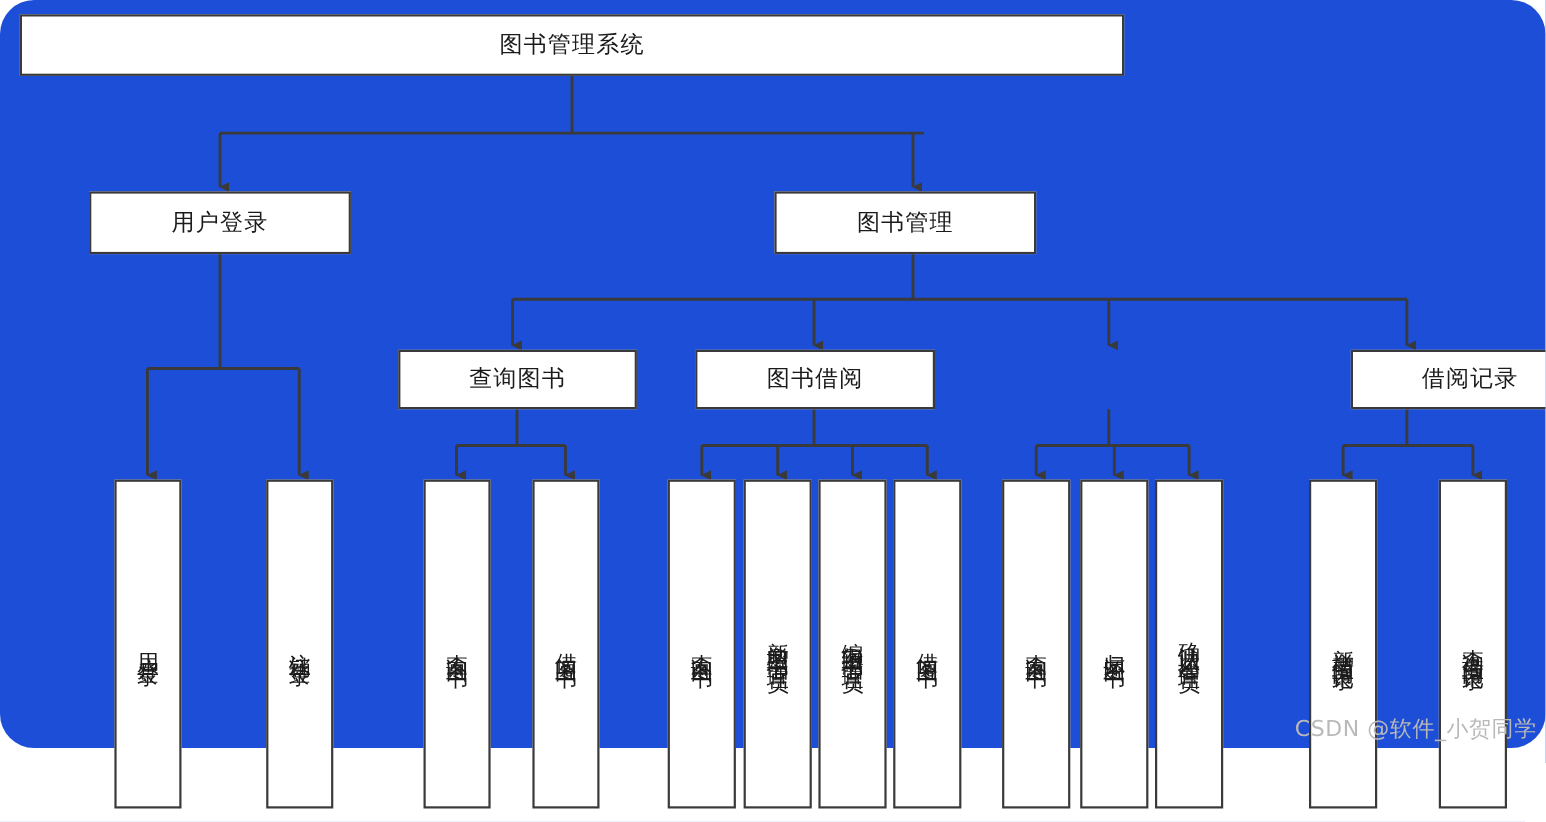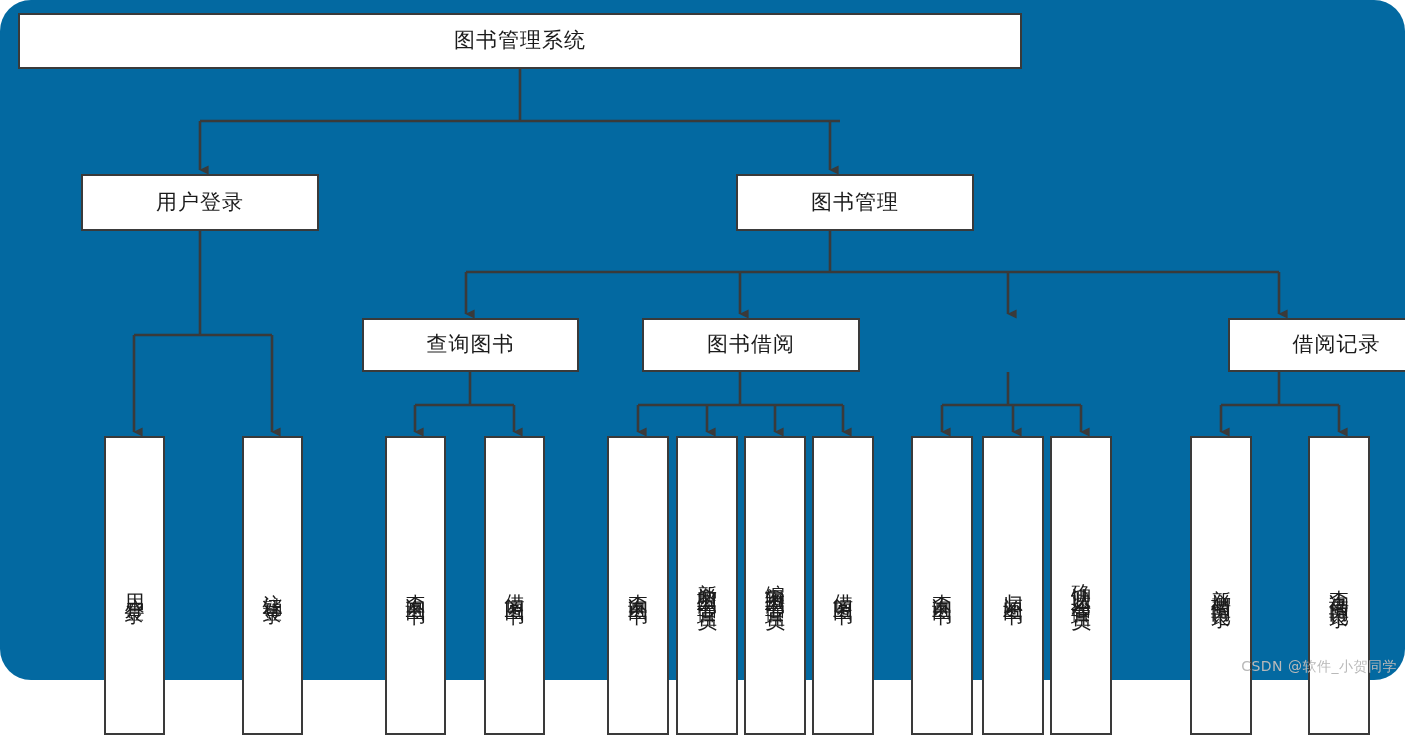--- a/index.html
+++ b/index.html
@@ -5,21 +5,21 @@
 <style>
   html,body{margin:0;padding:0;background:#ffffff;}
   body{
     font-family:"DejaVu Sans","Liberation Sans",sans-serif;
     width:1405px;height:747px;
     overflow:hidden;
   }
   #canvas{
     position:relative;
     width:1405px;height:680px;
-    background:#0369a1;
+    background:#1d4ed8;
     border-radius:31px;
   }
   svg.edges{
     position:absolute;left:0;top:0;
     width:1405px;height:747px;
     pointer-events:none;
   }
   .node{
     position:absolute;
     box-sizing:border-box;
@@ -47,21 +47,21 @@
     writing-mode:vertical-rl;
     text-orientation:upright;
     display:block;
     white-space:nowrap;
   }
   .node .hlabel{display:block;white-space:nowrap;}
   #watermark{
     position:absolute;
     right:8px;
     bottom:4px;
-    font-size:14px;
+    font-size:20px;
     color:#b9b9b9;
     letter-spacing:0.5px;
     white-space:nowrap;
     font-family:"DejaVu Sans","Liberation Sans",sans-serif;
   }
 </style>
 </head>
 <body>
 
 <div id="canvas">
@@ -116,28 +116,28 @@
     </g>
   </svg>
 
   <div class="node horiz" style="left:18px;top:13px;width:1004px;height:56px;">
     <span class="hlabel">图书管理系统</span>
   </div>
 
   <div class="node horiz" style="left:81px;top:174px;width:238px;height:57px;">
     <span class="hlabel">用户登录</span>
   </div>
-  <div class="node horiz" style="left:736px;top:174px;width:238px;height:57px;">
+  <div class="node horiz" style="left:704px;top:174px;width:238px;height:57px;">
     <span class="hlabel">图书管理</span>
   </div>
 
   <div class="node horiz" style="left:362px;top:318px;width:217px;height:54px;">
     <span class="hlabel">查询图书</span>
   </div>
-  <div class="node horiz" style="left:632px;top:318px;width:218px;height:54px;margin-left:10px;">
+  <div class="node horiz" style="left:632px;top:318px;width:218px;height:54px;">
     <span class="hlabel">图书借阅</span>
   </div>
   <div class="node horiz" style="left:1228px;top:318px;width:217px;height:54px;">
     <span class="hlabel">借阅记录</span>
   </div>
 
   <div class="node vert" style="left:104px;top:436px;width:61px;height:299px;">
     <span class="vlabel">用户登录</span>
   </div>
   <div class="node vert" style="left:242px;top:436px;width:61px;height:299px;">

